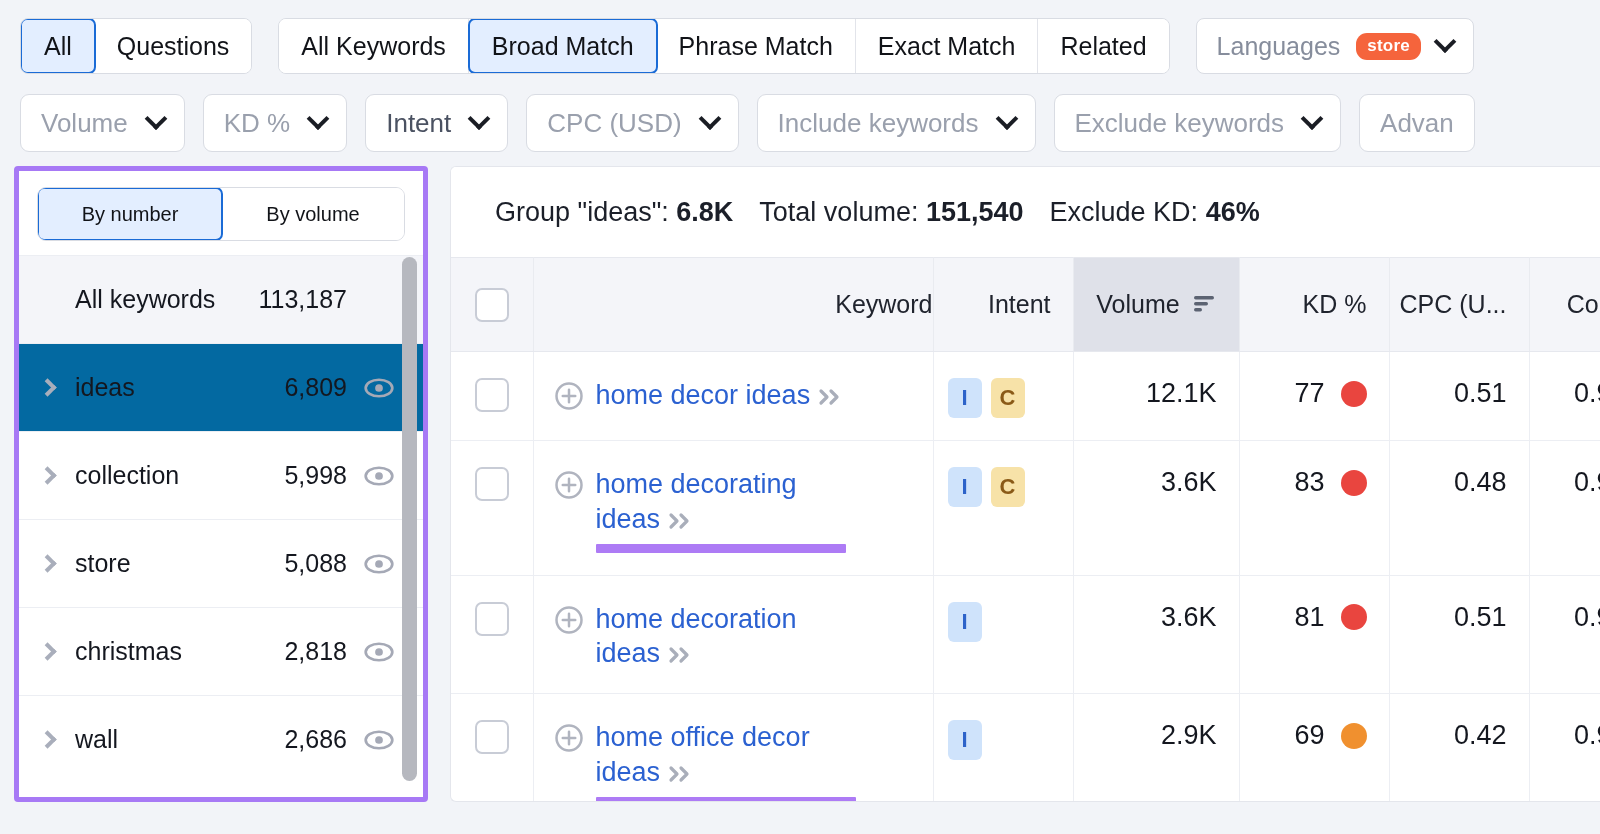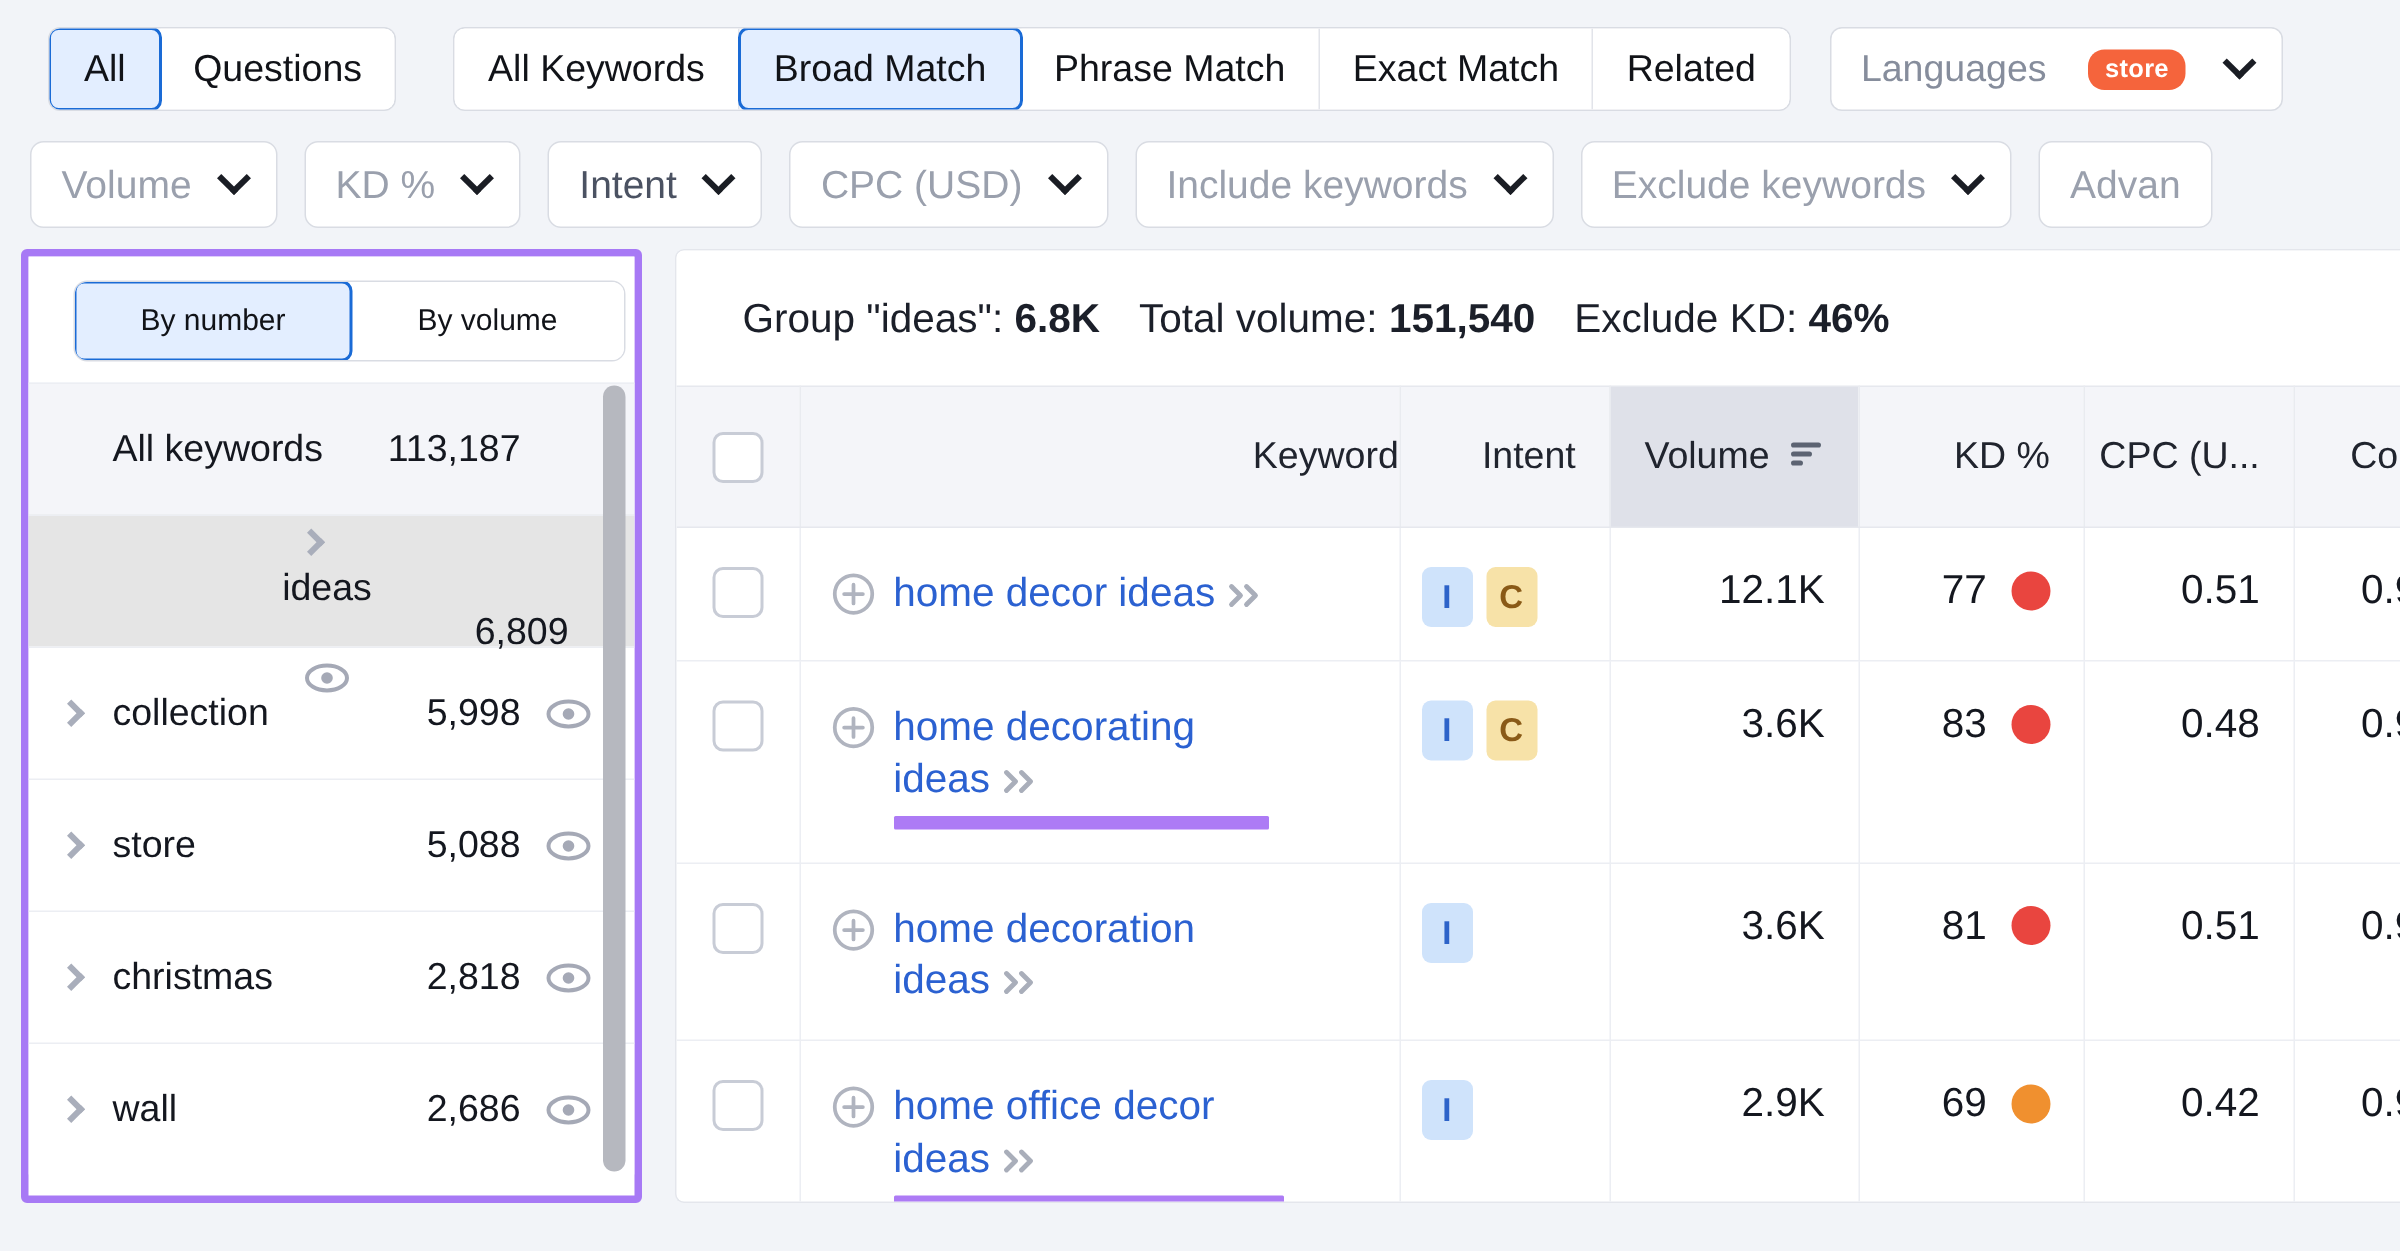--- a/index.html
+++ b/index.html
@@ -20,21 +20,20 @@
     gap: 26px;
     height: 56px;
   }
   .seg-group {
     display: flex;
     background: #ffffff;
     border: 1px solid #d9dce3;
     border-radius: 8px;
     height: 56px;
     overflow: hidden;
-    margin-left: 12px;
   }
   .seg-btn {
     display: flex;
     align-items: center;
     justify-content: center;
     padding: 0 22px;
     font-size: 25px;
     color: #111318;
     background: #ffffff;
     border-right: 1px solid #e2e4ea;
@@ -46,21 +45,21 @@
     background: #e3eeff;
     border: 2px solid #1a6bd6;
     border-radius: 7px;
     margin: -1px;
     position: relative;
     z-index: 2;
   }
   .dropdown-pill {
     display: flex;
     align-items: center;
-    gap: 28px;
+    gap: 16px;
     height: 56px;
     padding: 0 20px;
     background: #ffffff;
     border: 1px solid #d9dce3;
     border-radius: 8px;
     font-size: 25px;
     color: #868d9c;
     cursor: pointer;
     white-space: nowrap;
   }
@@ -138,21 +137,21 @@
     display: flex;
     align-items: center;
     height: 88px;
     padding: 0 28px 0 22px;
     font-size: 25px;
     color: #14171f;
     cursor: pointer;
     border-top: 1px solid #eceef3;
   }
   .group-row.all { background: #f4f5f9; }
-  .group-row.selected { background: #e5e5e5; flex-direction: column; }
+  .group-row.selected { background: #0369a1; }
   .gr-caret {
     width: 34px;
     flex: 0 0 34px;
     display: flex;
     align-items: center;
   }
   .caret-glyph {
     display: inline-block;
     width: 13px; height: 13px;
     border-right: 4px solid #a9aebb;

